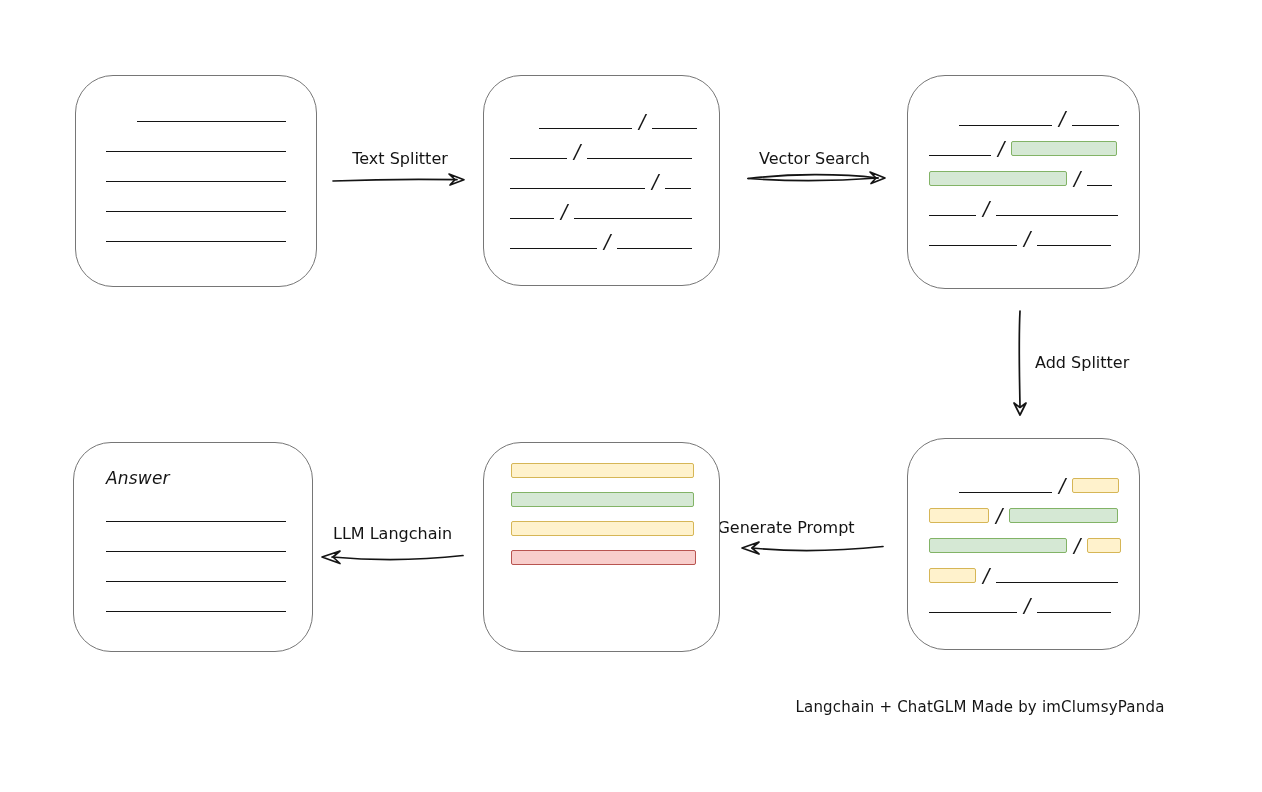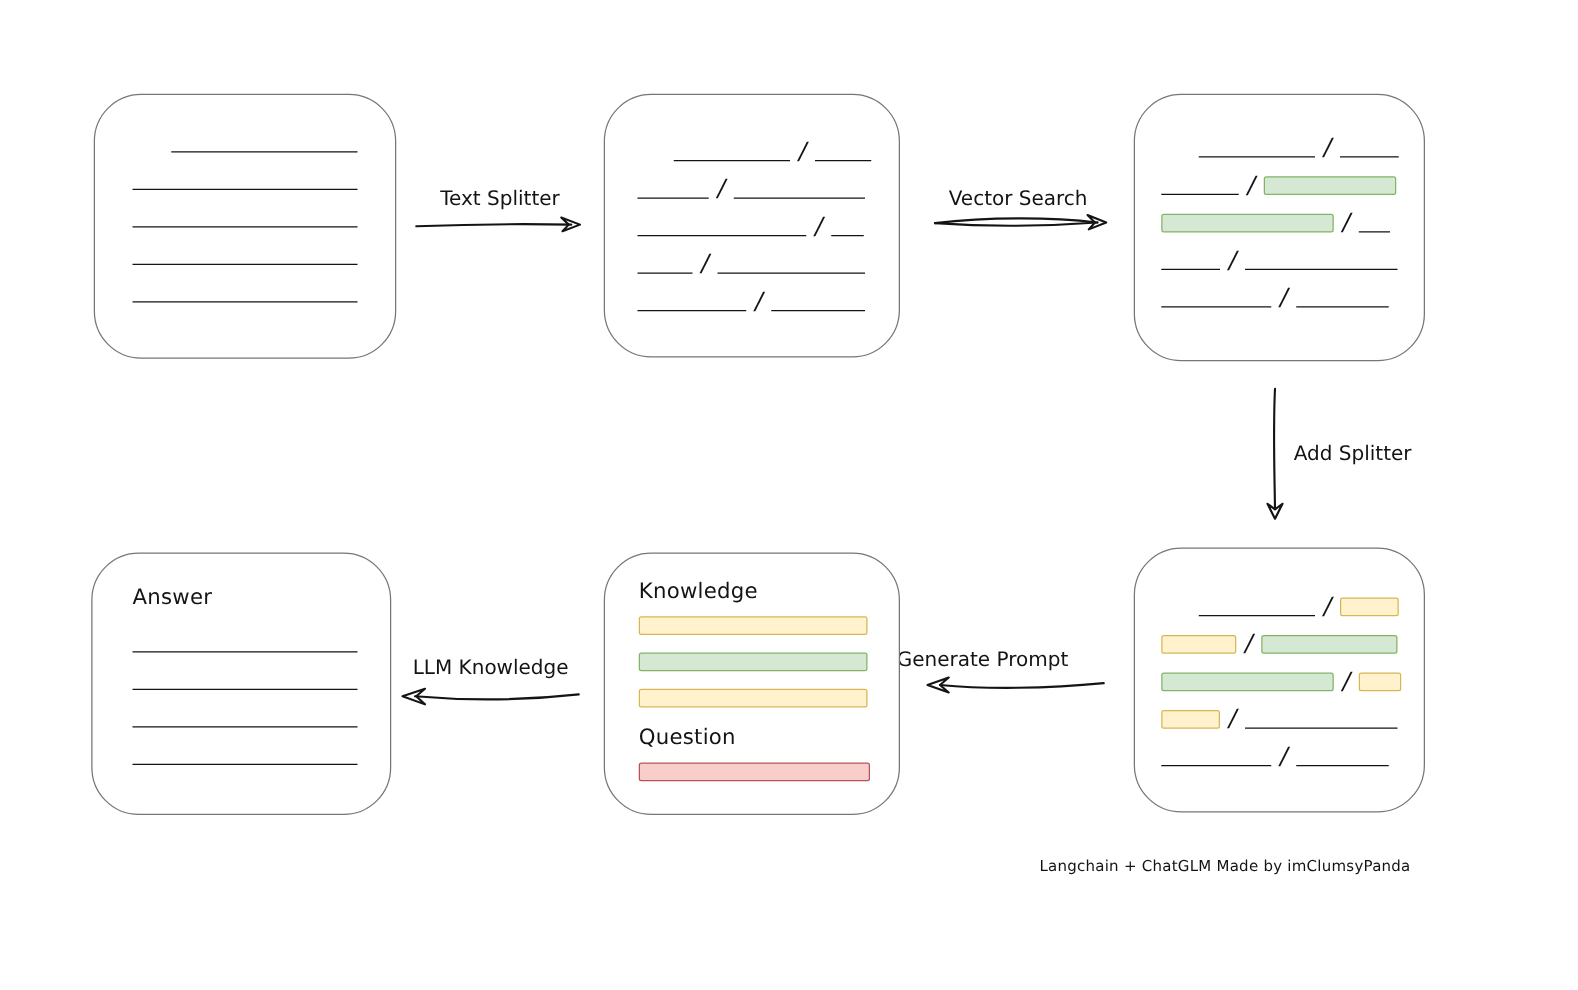--- a/index.html
+++ b/index.html
@@ -33,21 +33,21 @@
   .block-bar.yellow{background:var(--yellow-fill);border-color:var(--yellow-border);}
   .block-bar.red{background:var(--red-fill);border-color:var(--red-border);}
 
   .box-label{font-size:17px;font-weight:500;letter-spacing:.2px;}
 
   .arrow-label{position:absolute;font-size:16px;text-align:center;white-space:nowrap;}
   .arrow-svg{position:absolute;overflow:visible;}
   .arrow-svg path,.arrow-svg polyline{stroke:var(--line-color);fill:none;
     stroke-width:1.7;stroke-linecap:round;stroke-linejoin:round;}
 
-  .caption{position:absolute;font-size:12px;white-space:nowrap;letter-spacing:.2px;}
+  .caption{position:absolute;font-size:15px;white-space:nowrap;letter-spacing:.2px;margin-top:12px;}
 </style>
 </head>
 <body>
 
 <div class="canvas">
 
   <div class="node-box" style="left:75px;top:75px;width:242px;height:212px;padding-top:16px;">
     <div>
         <div class="line-row" style="padding-left: 61px;">
           <span class="hline" style="width: 149px;"></span>
@@ -176,40 +176,38 @@
       </div>
   </div>
 
   <div class="arrow-label" style="left:715px;top:518px;width:142px;">Generate Prompt</div>
   <svg class="arrow-svg" style="left:738px;top:538px;" width="148" height="20" viewBox="0 0 148 20">
     <path d="M145,8.5 C100,13 50,13.5 14,10"></path>
     <path d="M21,4 L4,10 L21,16 L14,10 Z"></path>
   </svg>
 
   <div class="node-box" style="left:483px;top:442px;width:237px;height:210px;padding:20px 0 0 27px;">
-    <div class="box-label" style="margin-bottom:10px;">Knowledge</div>
     <div>
         <div class="block-bar yellow" style="width: 183px; margin-bottom: 14px;"></div>
         <div class="block-bar green" style="width: 183px; margin-bottom: 14px;"></div>
         <div class="block-bar yellow" style="width: 183px; margin-bottom: 14px;"></div>
       </div>
-    <div class="box-label" style="margin:13px 0 10px 0;">Question</div>
     <div>
         <div class="block-bar red" style="width: 185px; margin-bottom: 14px;"></div>
       </div>
   </div>
 
-  <div class="arrow-label" style="left:330px;top:524px;width:125px;">LLM Knowledge</div>
+  <div class="arrow-label" style="left:330px;top:524px;width:125px;">LLM Langchain</div>
   <svg class="arrow-svg" style="left:318px;top:547px;" width="148" height="20" viewBox="0 0 148 20">
     <path d="M145,8.5 C100,13.5 60,14 14,10"></path>
     <path d="M22,4 L4,10 L22,16.5 L15,10 Z"></path>
   </svg>
 
   <div class="node-box" style="left:73px;top:442px;width:240px;height:210px;padding:25px 0 0 0;">
-    <div class="box-label" style="padding-left:32px;margin-bottom:4px;">Answer</div>
+    <div class="box-label" style="padding-left:32px;margin-bottom:4px;font-style:italic;">Answer</div>
     <div>
         <div class="line-row" style="padding-left: 32px;">
           <span class="hline" style="width: 180px;"></span>
         </div>
         <div class="line-row" style="padding-left: 32px;">
           <span class="hline" style="width: 180px;"></span>
         </div>
         <div class="line-row" style="padding-left: 32px;">
           <span class="hline" style="width: 180px;"></span>
         </div>

